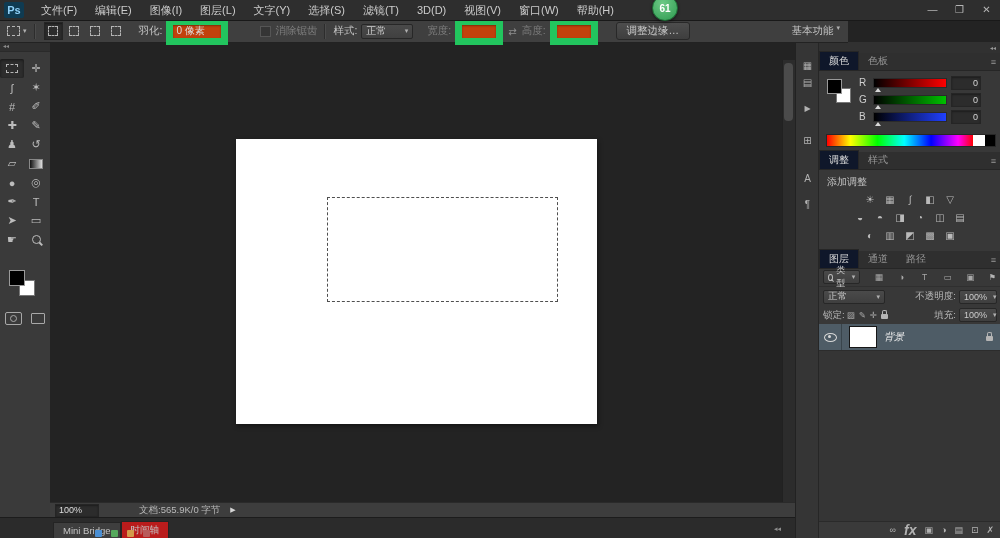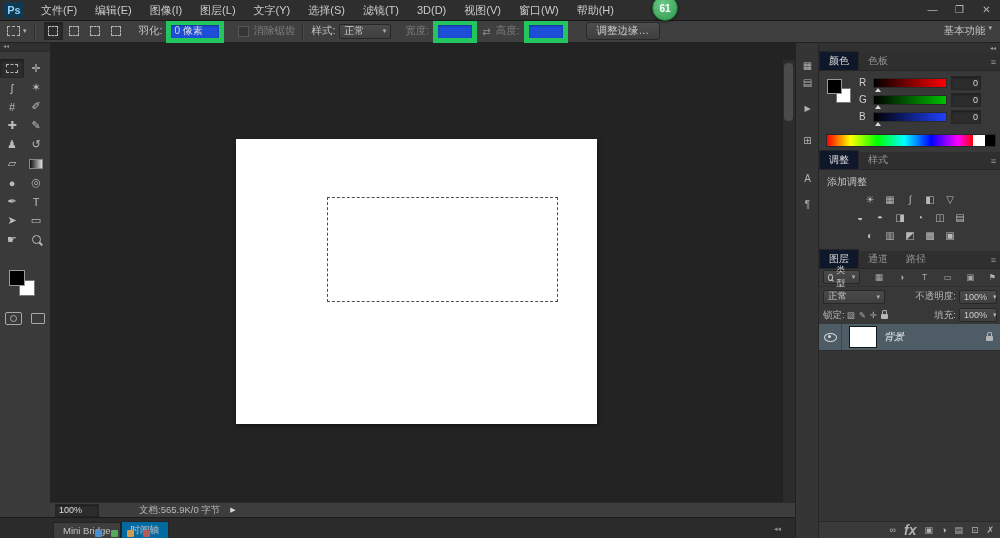--- a/index.html
+++ b/index.html
@@ -11,30 +11,30 @@
   #pslogo{width:20px;height:16px;margin:0 8px 0 4px;background:#0f3b52;color:#8ed0f8;font-weight:bold;
           font-size:11px;display:grid;place-items:center;border-radius:2px;}
   .menu-item{padding:0 9px;height:20px;line-height:20px;color:#cccccc;white-space:nowrap;}
   #badge{position:absolute;left:652px;top:-5px;width:24px;height:24px;border-radius:50%;
          background:radial-gradient(circle at 40% 30%,#6cc985,#2e9a50);border:1px solid #1d6d35;
          color:#fff;font-size:10px;font-weight:bold;display:grid;place-items:center;
          box-shadow:0 1px 3px rgba(0,0,0,.5);z-index:40;}
   #winctrl{margin-left:auto;display:flex;height:20px;}
   #winctrl span{width:27px;text-align:center;line-height:19px;color:#b5b5b5;font-size:10px;}
   
-  #optionsbar{position:absolute;left:0;top:20px;width:1000px;height:22px;background:#3f3f3f;
+  #optionsbar{position:absolute;left:0;top:20px;width:848px;height:22px;background:#3f3f3f;
               border-bottom:1px solid #222;display:flex;align-items:center;font-size:10.5px;color:#c2c2c2;z-index:10;}
   .vsep{width:1px;height:15px;background:#2d2d2d;border-right:1px solid #4b4b4b;margin:0 7px;}
   .dashedbox{width:11px;height:8px;border:1px dashed #b5b5b5;display:inline-block;}
   .caret-icon{font-size:7px;color:#b0b0b0;margin-left:3px;}
   .caret-icon::after{content:"▾";}
   .selmode{width:17px;height:16px;display:grid;place-items:center;border:1px solid transparent;margin:0 1px;}
   .selmode .dashedbox{width:8px;height:8px;}
   .selmode.pressed{background:#2c2c2c;border-color:#252525;box-shadow:inset 0 1px 2px rgba(0,0,0,.4);}
-  .field{height:13px;background:#1d4ed8;border:5px solid #22c55e;box-shadow:inset 0 1px 2px rgba(0,0,0,.35);
+  .field{height:13px;background:#c2410c;border:7px solid #22c55e;box-shadow:inset 0 1px 2px rgba(0,0,0,.35);
          color:#ddd;font-size:10px;display:flex;align-items:center;padding:0 3px;}
   .checkbox{width:9px;height:9px;background:#353535;border:1px solid #555;margin-right:4px;display:inline-block;}
   .dim{color:#7d7d7d;}
   .btn{background:linear-gradient(#4d4d4d,#3e3e3e);border:1px solid #282828;border-radius:3px;
        padding:1px 10px;color:#c8c8c8;font-size:10.5px;}
   .ddbox{background:linear-gradient(#4a4a4a,#404040);border:1px solid #272727;border-radius:2px;height:15px;
          display:flex;align-items:center;padding:0 4px;font-size:10px;color:#d0d0d0;box-sizing:border-box;}
   
   #toolbar{position:absolute;left:0;top:42px;width:50px;height:475px;background:#3a3a3a;border-right:1px solid #282828;}
   #toolgrip{height:9px;background:#303030;border-bottom:1px solid #2a2a2a;color:#8a8a8a;font-size:6px;line-height:8px;padding-left:3px;}
@@ -66,21 +66,21 @@
   #statusbar{position:absolute;left:0;bottom:0;width:745px;height:14px;background:#3d3d3d;border-top:1px solid #2a2a2a;
              display:flex;align-items:center;font-size:9.5px;color:#b8b8b8;}
   #zoomfield{width:36px;height:11px;margin-left:5px;background:#2c2c2c;border:1px solid #252525;
              box-shadow:inset 0 1px 2px rgba(0,0,0,.35);display:flex;align-items:center;padding:0 3px;font-size:9px;color:#ddd;}
   #docinfo{margin-left:40px;white-space:nowrap;}
   #flyout{margin-left:10px;font-size:7px;color:#d5d5d5;}
   #flyout::after{content:"▶";}
   
   #bottomdock{position:absolute;left:0;top:517px;width:795px;height:21px;background:#2b2b2b;
               border-top:1px solid #1c1c1c;display:flex;align-items:center;font-size:9.5px;}
-  .btab{padding:2px 9px;color:#c4c4c4;background:#0369a1;border:1px solid #242424;border-bottom:none;margin-top:2px;}
+  .btab{padding:2px 9px;color:#c4c4c4;background:#b91c1c;border:1px solid #242424;border-bottom:none;margin-top:2px;}
   .btab.tfirst{margin-left:53px;background:#3e3e3e;}
   #dockchev{margin-left:auto;margin-right:14px;color:#8d8d8d;font-size:7px;}
   #dockchev::after{content:"◂◂";}
   #dockthumbs{position:absolute;left:95px;top:12px;display:flex;gap:9px;}
   .thumb{width:7px;height:7px;border-radius:1px;}
   
   #rail{position:absolute;left:795px;top:42px;width:23px;height:496px;background:#353535;border-left:1px solid #222;
         display:flex;flex-direction:column;align-items:center;}
   .rail-ic{width:16px;height:14px;display:grid;place-items:center;color:#b2b2b2;font-size:10px;}
   
@@ -178,21 +178,21 @@
         <span class="dashedbox"></span>
       </span>
     <span class="selmode">
         <span class="dashedbox"></span>
       </span>
     <span class="selmode">
         <span class="dashedbox"></span>
       </span>
     <span style="margin-left:12px;">羽化:</span>
     <span class="field" style="width:42px;margin-left:4px;">0 像素</span>
-    <span style="display:flex;align-items:center;margin-left:14px;">
+    <span style="display:flex;align-items:center;margin-left:32px;">
       <span class="checkbox"></span>
       <span class="dim">消除锯齿</span>
     </span>
     <span class="vsep"></span>
     <span>样式:</span>
     <span class="ddbox" style="width:52px;margin-left:4px;justify-content:space-between;">
       <span>正常</span>
       <span class="caret-icon"></span>
     </span>
     <span class="dim" style="margin-left:14px;">宽度:</span>

